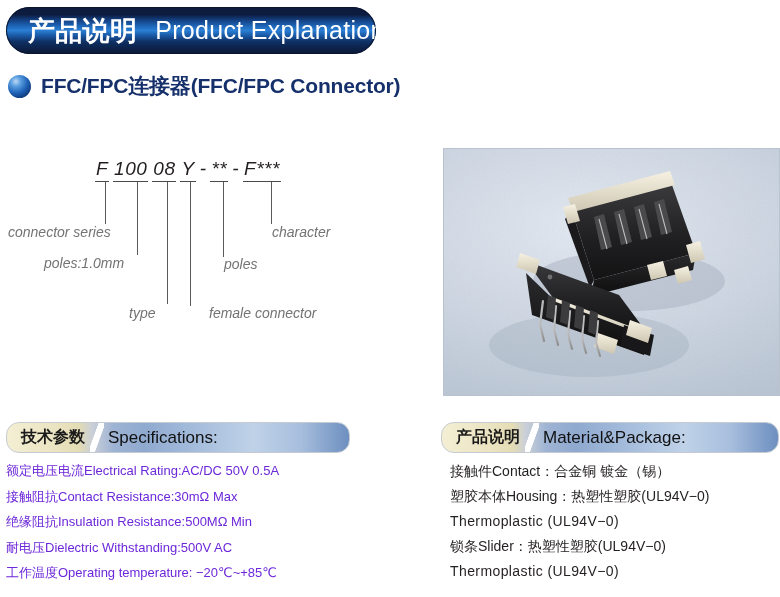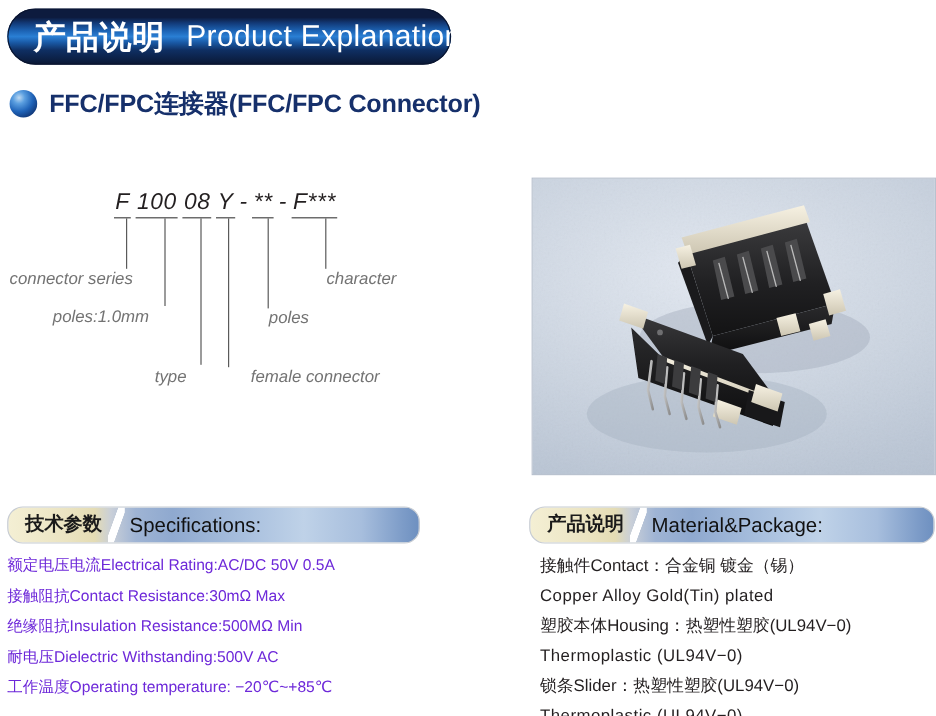--- a/index.html
+++ b/index.html
@@ -374,18 +374,17 @@
 <div class="sec-bar" style="left:441px; top:422px; width:338px;">
   <div class="sec-bar-inner">
     <span class="sec-cn">产品说明</span>
     <span class="sec-slash"></span>
     <span class="sec-en">Material&amp;Package:</span>
   </div>
 </div>
 
 <div class="mat-list">
   <div class="mat-row">接触件Contact：合金铜 镀金（锡）</div>
-  <div class="mat-row en">Copper Alloy Gold(Tin) plated</div>
   <div class="mat-row">塑胶本体Housing：热塑性塑胶(UL94V−0)</div>
   <div class="mat-row en">Thermoplastic (UL94V−0)</div>
   <div class="mat-row">锁条Slider：热塑性塑胶(UL94V−0)</div>
   <div class="mat-row en">Thermoplastic (UL94V−0)</div>
 </div>
 
 </body></html>

